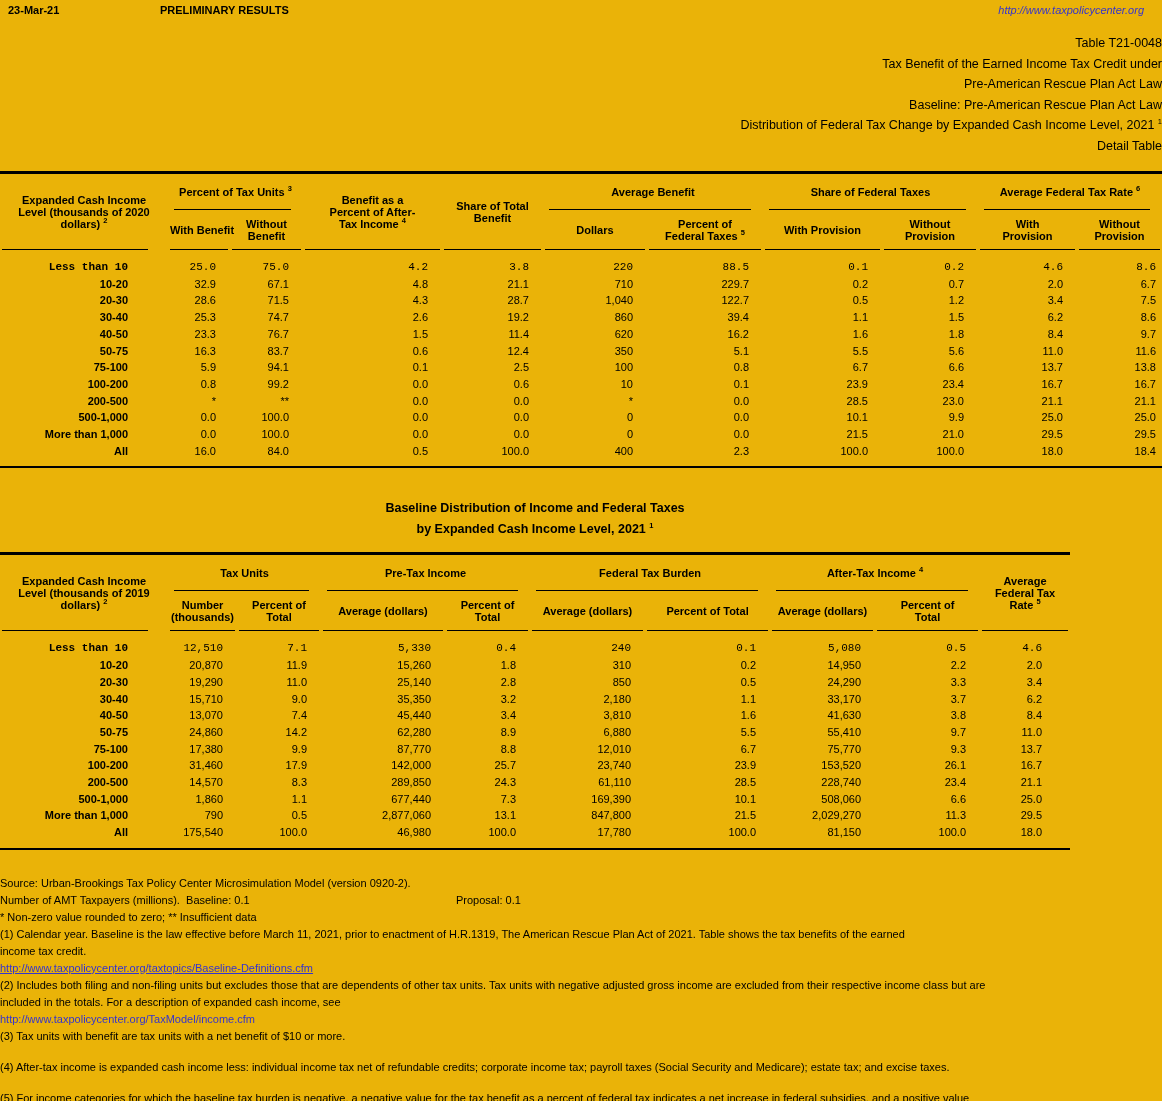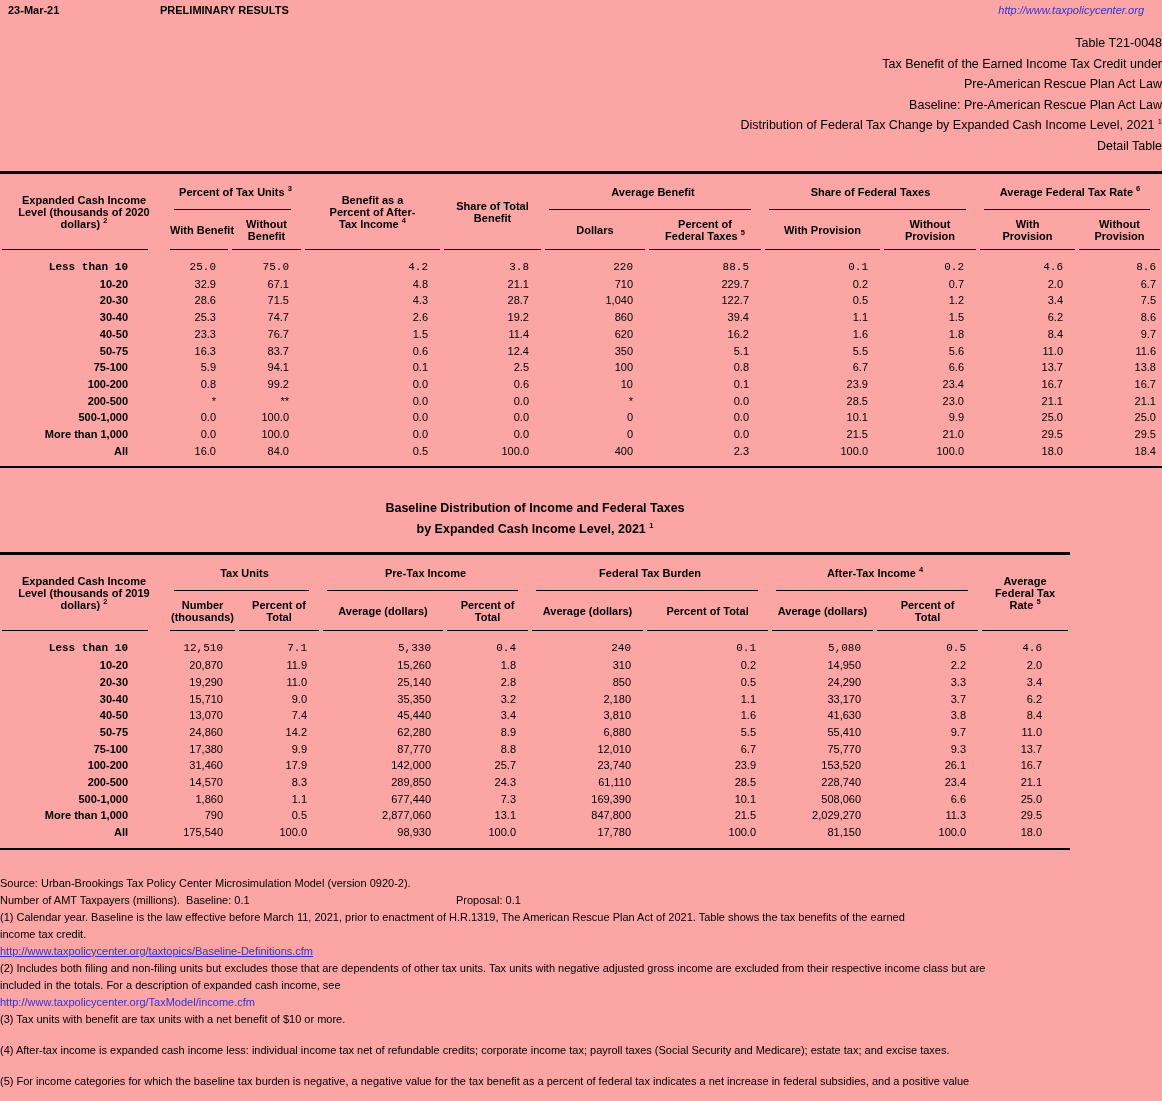--- a/index.html
+++ b/index.html
@@ -1,16 +1,16 @@
 <!DOCTYPE html>
 <html><head>
 <meta charset="utf-8">
 <style>
   html,body{margin:0;padding:0;background:#fff;}
-  .page{position:relative;width:1162px;height:1101px;background:#fca5a5;color:#000;
+  .page{position:relative;width:1162px;height:1101px;background:#eab308;color:#000;
         font-family:"Liberation Sans",sans-serif;overflow:hidden;}
   
   .topbar{position:absolute;top:4px;left:0;width:100%;font-size:11px;height:16px;}
   .topbar .date{position:absolute;left:8px;font-weight:bold;}
   .topbar .prelim{position:absolute;left:160px;font-weight:bold;}
   .topbar .site{position:absolute;right:18px;font-style:italic;}
   a{color:#3434cf;text-decoration:none;}
   a.u{text-decoration:underline;}
   sup{font-size:7.5px;line-height:0;}
   
@@ -445,37 +445,38 @@
           <td>847,800</td>
           <td>21.5</td>
           <td>2,029,270</td>
           <td>11.3</td>
           <td>29.5</td>
         </tr>
         <tr>
           <td class="rowlabel">All</td>
           <td>175,540</td>
           <td>100.0</td>
-          <td>98,930</td>
+          <td>46,980</td>
           <td>100.0</td>
           <td>17,780</td>
           <td>100.0</td>
           <td>81,150</td>
           <td>100.0</td>
           <td>18.0</td>
         </tr>
       </tbody>
   </table>
 
   <div class="footnotes">
     <div class="fn">Source: Urban-Brookings Tax Policy Center Microsimulation Model (version 0920-2).</div>
     <div class="amt">
       <span class="left">Number of AMT Taxpayers (millions).  Baseline: 0.1</span>
       <span class="right">Proposal: 0.1</span>
     </div>
+    <div class="fn">* Non-zero value rounded to zero; ** Insufficient data</div>
     <div class="fn">(1) Calendar year. Baseline is the law effective before March 11, 2021, prior to enactment of H.R.1319, The American Rescue Plan Act of 2021. Table shows the tax benefits of the earned
 income tax credit.</div>
     <div><a class="u" href="#">http://www.taxpolicycenter.org/taxtopics/Baseline-Definitions.cfm</a></div>
     <div class="fn">(2) Includes both filing and non-filing units but excludes those that are dependents of other tax units. Tax units with negative adjusted gross income are excluded from their respective income class but are
 included in the totals. For a description of expanded cash income, see</div>
     <div><a href="#">http://www.taxpolicycenter.org/TaxModel/income.cfm</a></div>
     <div class="fn">(3) Tax units with benefit are tax units with a net benefit of $10 or more.</div>
     <div class="fn gap">(4) After-tax income is expanded cash income less: individual income tax net of refundable credits; corporate income tax; payroll taxes (Social Security and Medicare); estate tax; and excise taxes.</div>
     <div class="fn gap">(5) For income categories for which the baseline tax burden is negative, a negative value for the tax benefit as a percent of federal tax indicates a net increase in federal subsidies, and a positive value</div>
   </div>

